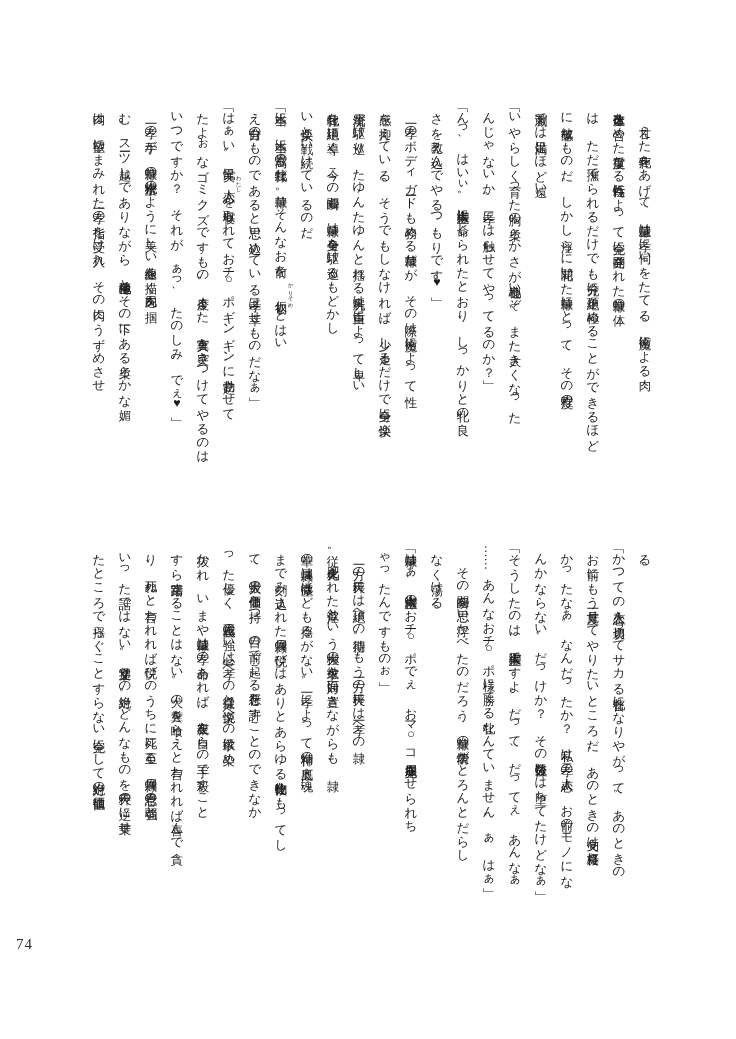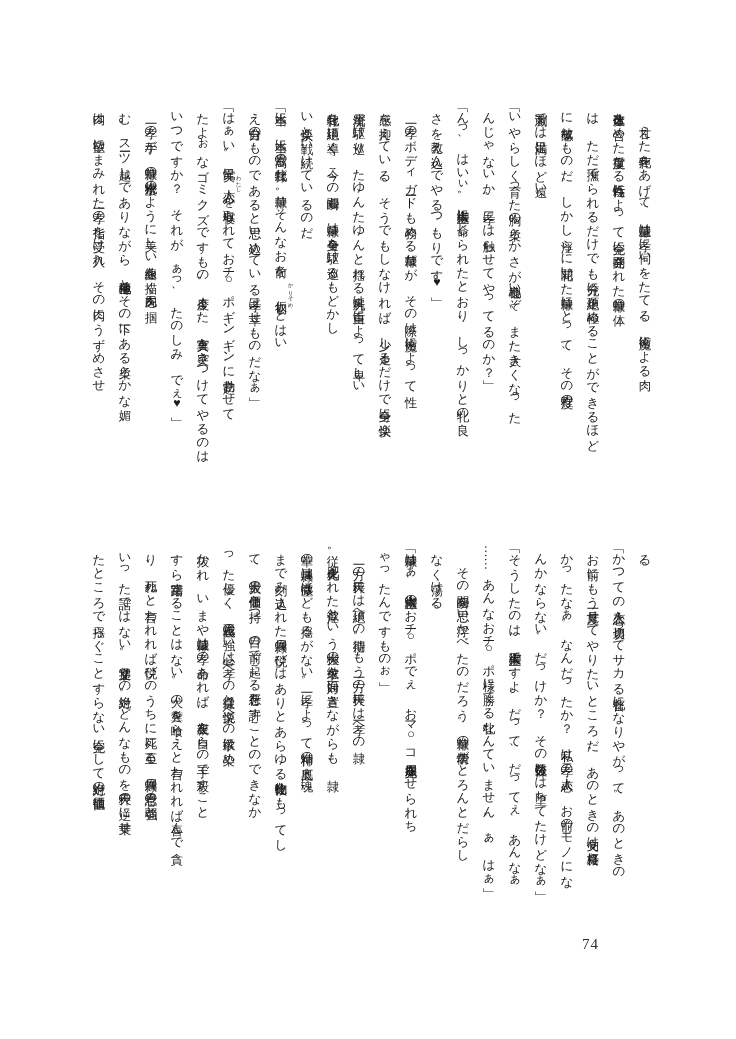--- a/index.html
+++ b/index.html
@@ -38,23 +38,23 @@
   }
   ruby { ruby-align: center; }
   rt {
     font-size: 5.5px;
     line-height: 1;
     font-family: "Liberation Serif", "DejaVu Serif", serif;
   }
   .page-number {
     position: absolute;
     top: 936px;
-    left: 4px;
+    left: 16px;
     width: 595px;
-    text-align: right;
+    text-align: left;
     font-size: 15px;
     letter-spacing: 1px;
     color: #2a2a2a;
   }
 </style>
 </head>
 <body>
 
 <div class="page">
   <section class="tblock upper">

